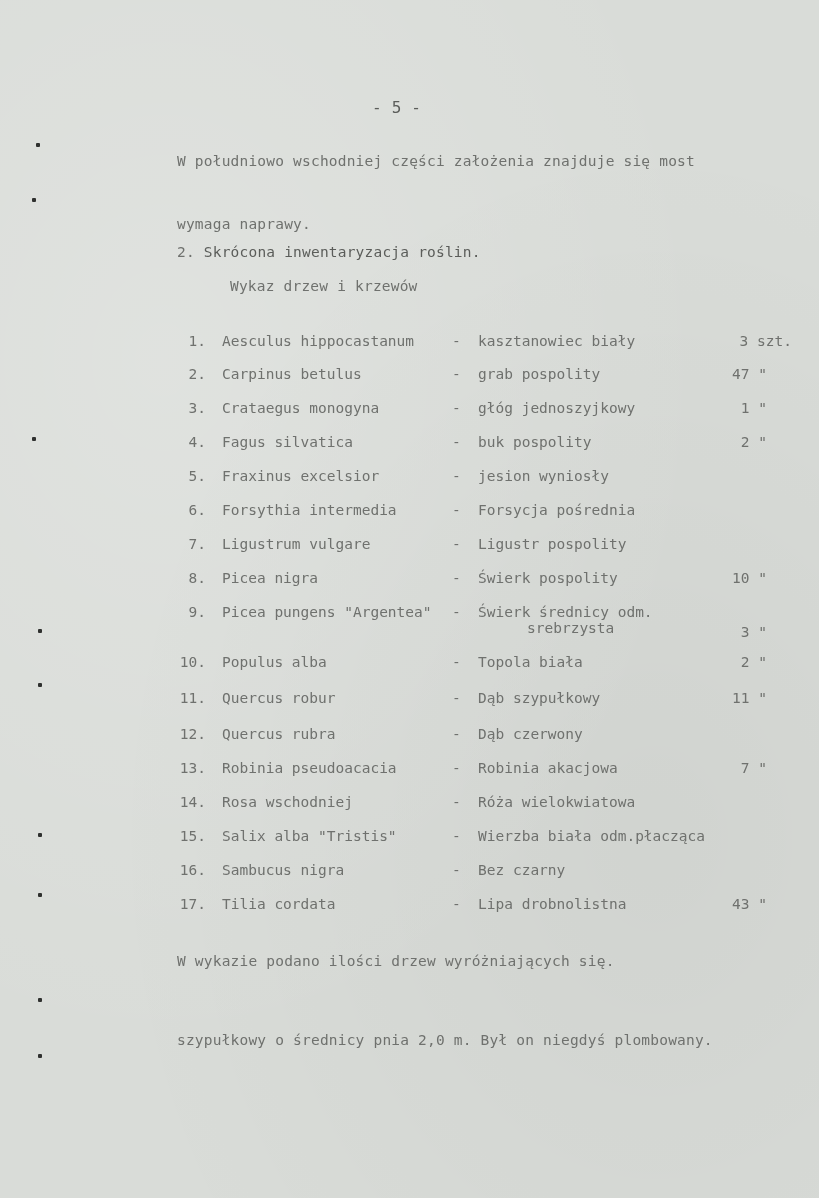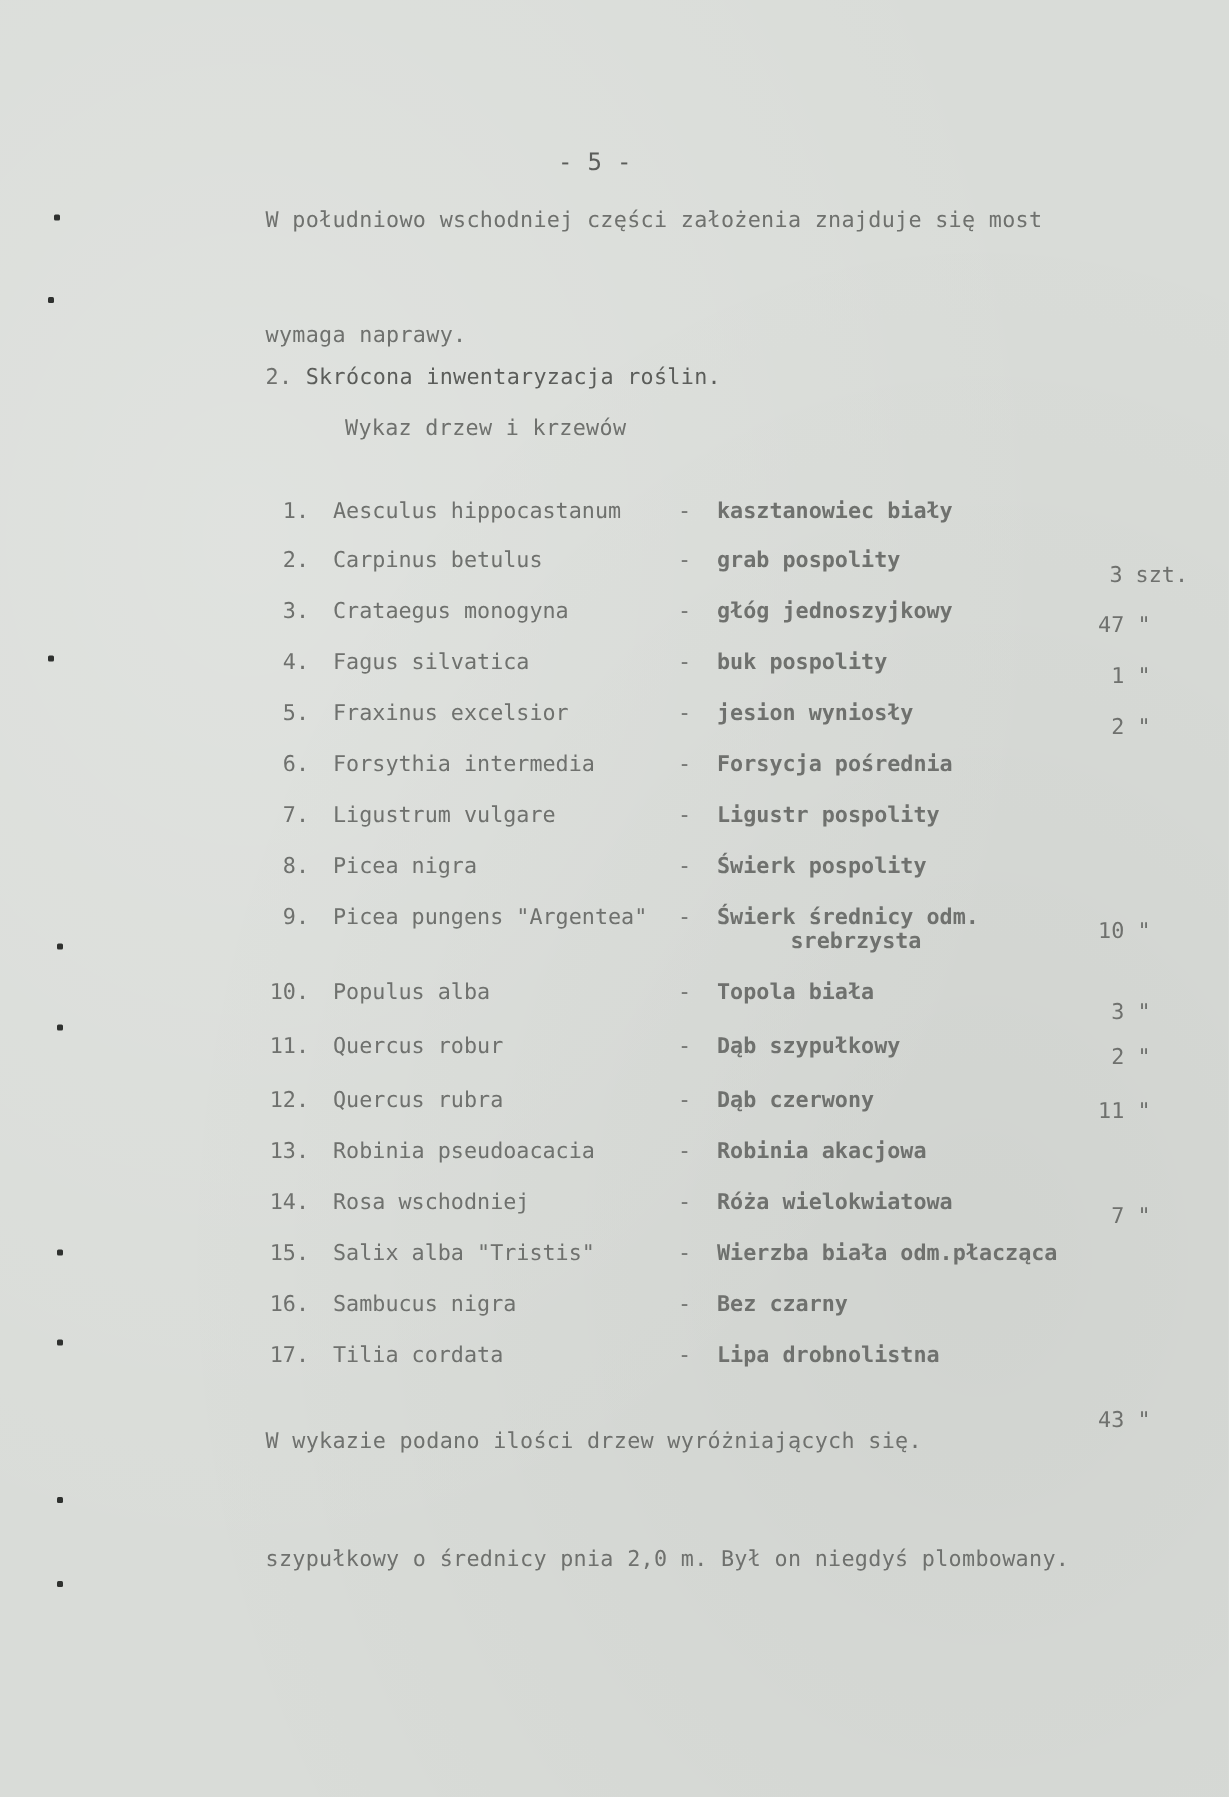--- a/index.html
+++ b/index.html
@@ -18,32 +18,32 @@
   .dark { color: #5b5d5a; }
   .page-num { left: 372px; top: 98px; font-size: 16px; }
   .para { left: 177px; line-height: 32px; }
   .heading { left: 177px; top: 244px; }
   .u { text-decoration-style: dashed; text-underline-offset: 4px; }
   .sub { left: 230px; top: 278px; }
   .row { position: absolute; left: 0; width: 819px; height: 20px; font-size: 14.5px; }
   .row .num { position: absolute; width: 32px; text-align: right; }
   .row .lat { position: absolute; left: 222px; }
   .row .dash { position: absolute; left: 452px; }
-  .row .pol { position: absolute; left: 478px; font-weight: bold; }
-  .row .qty { position: absolute; right: 52px; text-align: right; margin-top: 43px; }
+  .row .pol { position: absolute; left: 478px; }
+  .row .qty { position: absolute; right: 52px; text-align: right; }
   .dot { position: absolute; width: 4px; height: 4px; background: #2f312f; border-radius: 1px; }
 </style>
 </head>
 <body>
 
 <div class="page">
 
   <div class="t page-num dark">- 5 -</div>
 
-  <div class="t para" style="top:131px">W południowo wschodniej części założenia znajduje się most</div>
+  <div class="t para" style="top:145px">W południowo wschodniej części założenia znajduje się most</div>
   <div class="t para" style="top:208px">wymaga naprawy.</div>
 
   <div class="t heading">
     <span>2.</span>
     <span class="u dark">Skrócona inwentaryzacja roślin.</span>
   </div>
   <div class="t sub u">Wykaz drzew i krzewów</div>
 
   <div>
     <div class="row" style="top:333px">

